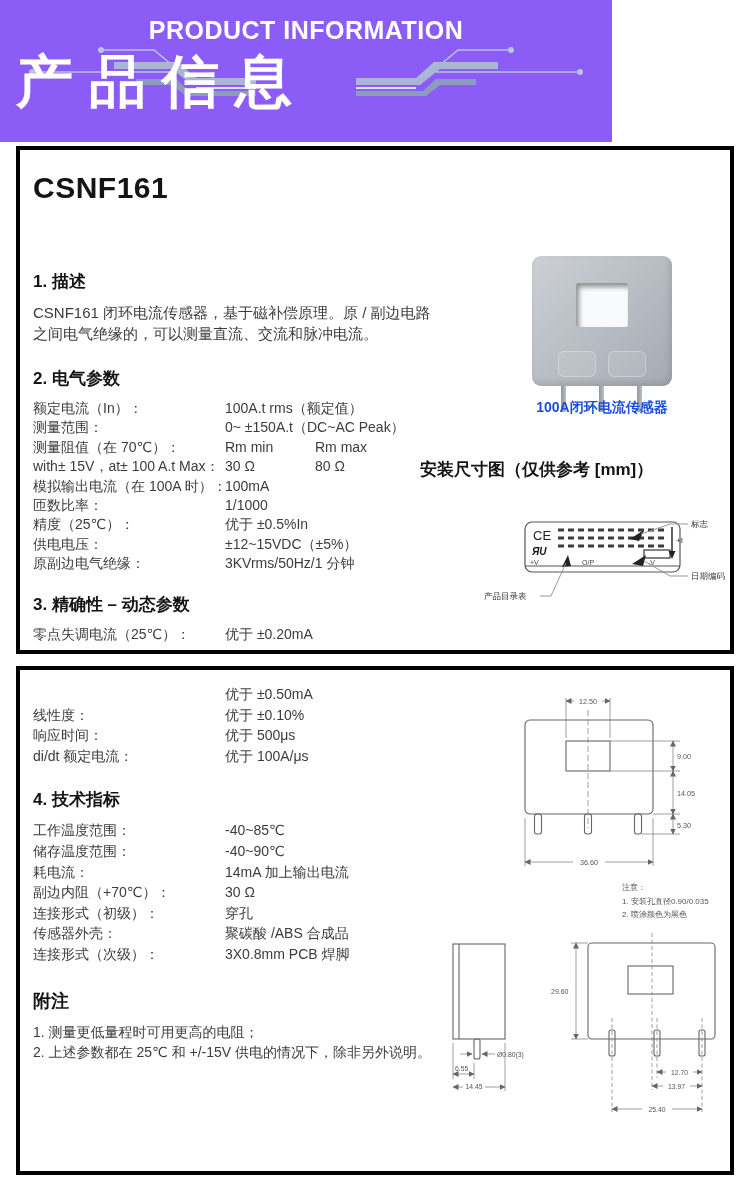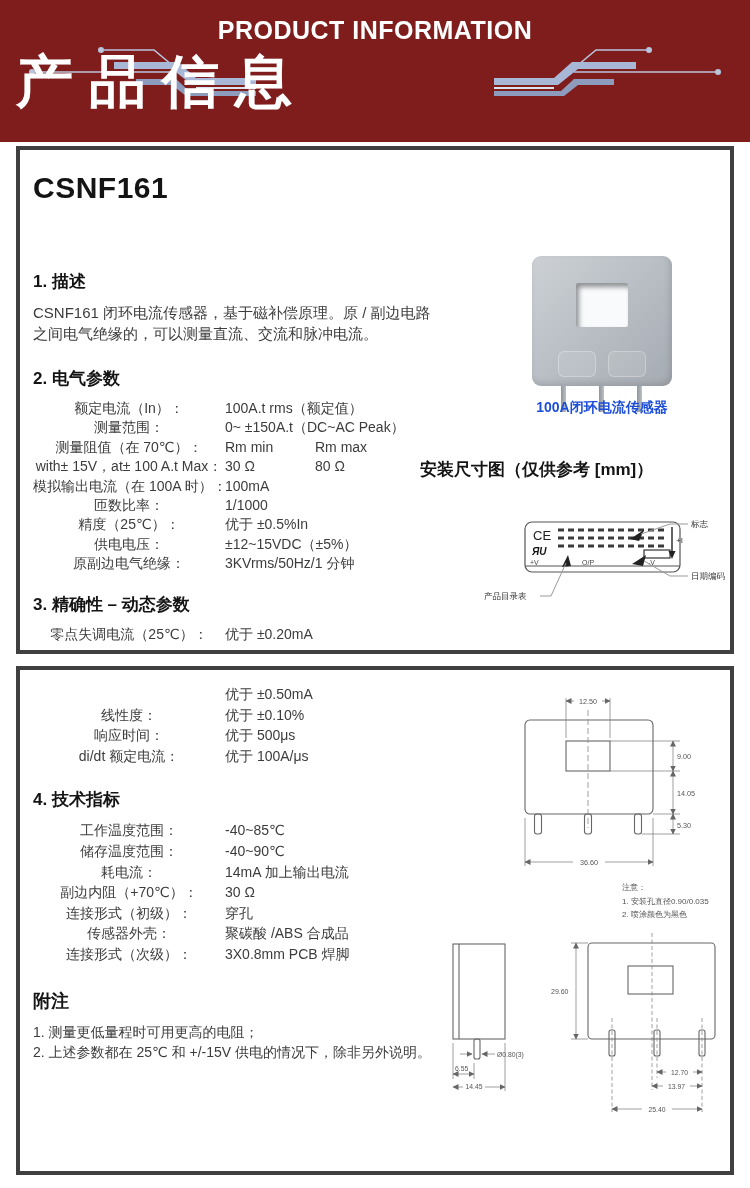--- a/index.html
+++ b/index.html
@@ -2,42 +2,42 @@
 <html><head>
 <meta charset="utf-8">
 <style>
   html,body { margin:0; padding:0; }
   body {
     width:750px; height:1188px; position:relative; background:#ffffff;
     font-family:"Liberation Sans","DejaVu Sans",sans-serif; color:#3c3c3c;
     overflow:hidden;
   }
   
-  .header { position:absolute; left:0; top:0; width:750px; height:142px; background:#7f1d1d; overflow:hidden; }
+  .header { position:absolute; left:0; top:0; width:612px; height:142px; background:#8b5cf6; overflow:hidden; }
   .header .en { position:absolute; top:16px; left:0; width:100%; text-align:center;
                 color:#fff; font-size:25px; font-weight:600; letter-spacing:.5px; }
   .header .zh { position:absolute; top:44px; left:0; width:100%; text-align:left;
                 color:#fff; font-size:57px; font-weight:bold; letter-spacing:16px; text-indent:16px; }
   .deco { position:absolute; top:40px; }
   .deco.left { left:26px; }
   .deco.right { right:26px; transform:scaleX(-1); }
   
-  .panel { position:absolute; left:16px; width:710px; background:#fff; border:4px solid #404040; }
+  .panel { position:absolute; left:16px; width:710px; background:#fff; border:4px solid #000000; }
   .panel1 { top:146px; height:500px; }
   .panel2 { top:666px; height:501px; }
   .p-left { position:absolute; left:13px; top:0; width:402px; }
   h1.product { margin:22px 0 0 0; font-size:30px; line-height:32px; font-weight:bold; color:#141414; letter-spacing:.5px; }
   .sec-h { font-size:17px; font-weight:bold; color:#141414; margin:0; }
   .desc-h { margin-top:66px; }
   .desc-p { margin:9px 0 0 0; width:398px; font-size:15px; line-height:21px; color:#3c3c3c; }
   .elec-h { margin-top:23px; }
   .rows { margin-top:9px; }
   .prow { display:flex; font-size:14px; line-height:19.4px; white-space:nowrap; color:#3c3c3c; }
   .p2 .prow { line-height:20.6px; }
-  .plabel { width:192px; flex:0 0 192px;text-align:center; }
+  .plabel { width:192px; flex:0 0 192px; }
   .pvalue { min-width:90px; }
   .acc-h { margin-top:19px; }
   .tech-h { margin-top:22px; }
   .notes-h { margin-top:24px; font-size:18px; }
   .note-item { width:386px; font-size:14px; line-height:20.5px; white-space:normal;
                padding-left:16px; text-indent:-16px; color:#3c3c3c; }
   .notes-list { margin-top:9px; }
   
   .photo-body { position:absolute; left:512px; top:106px; width:140px; height:130px; border-radius:9px;
     background:linear-gradient(135deg,#cdd1d6 0%,#b6bcc2 55%,#a5abb2 100%);

